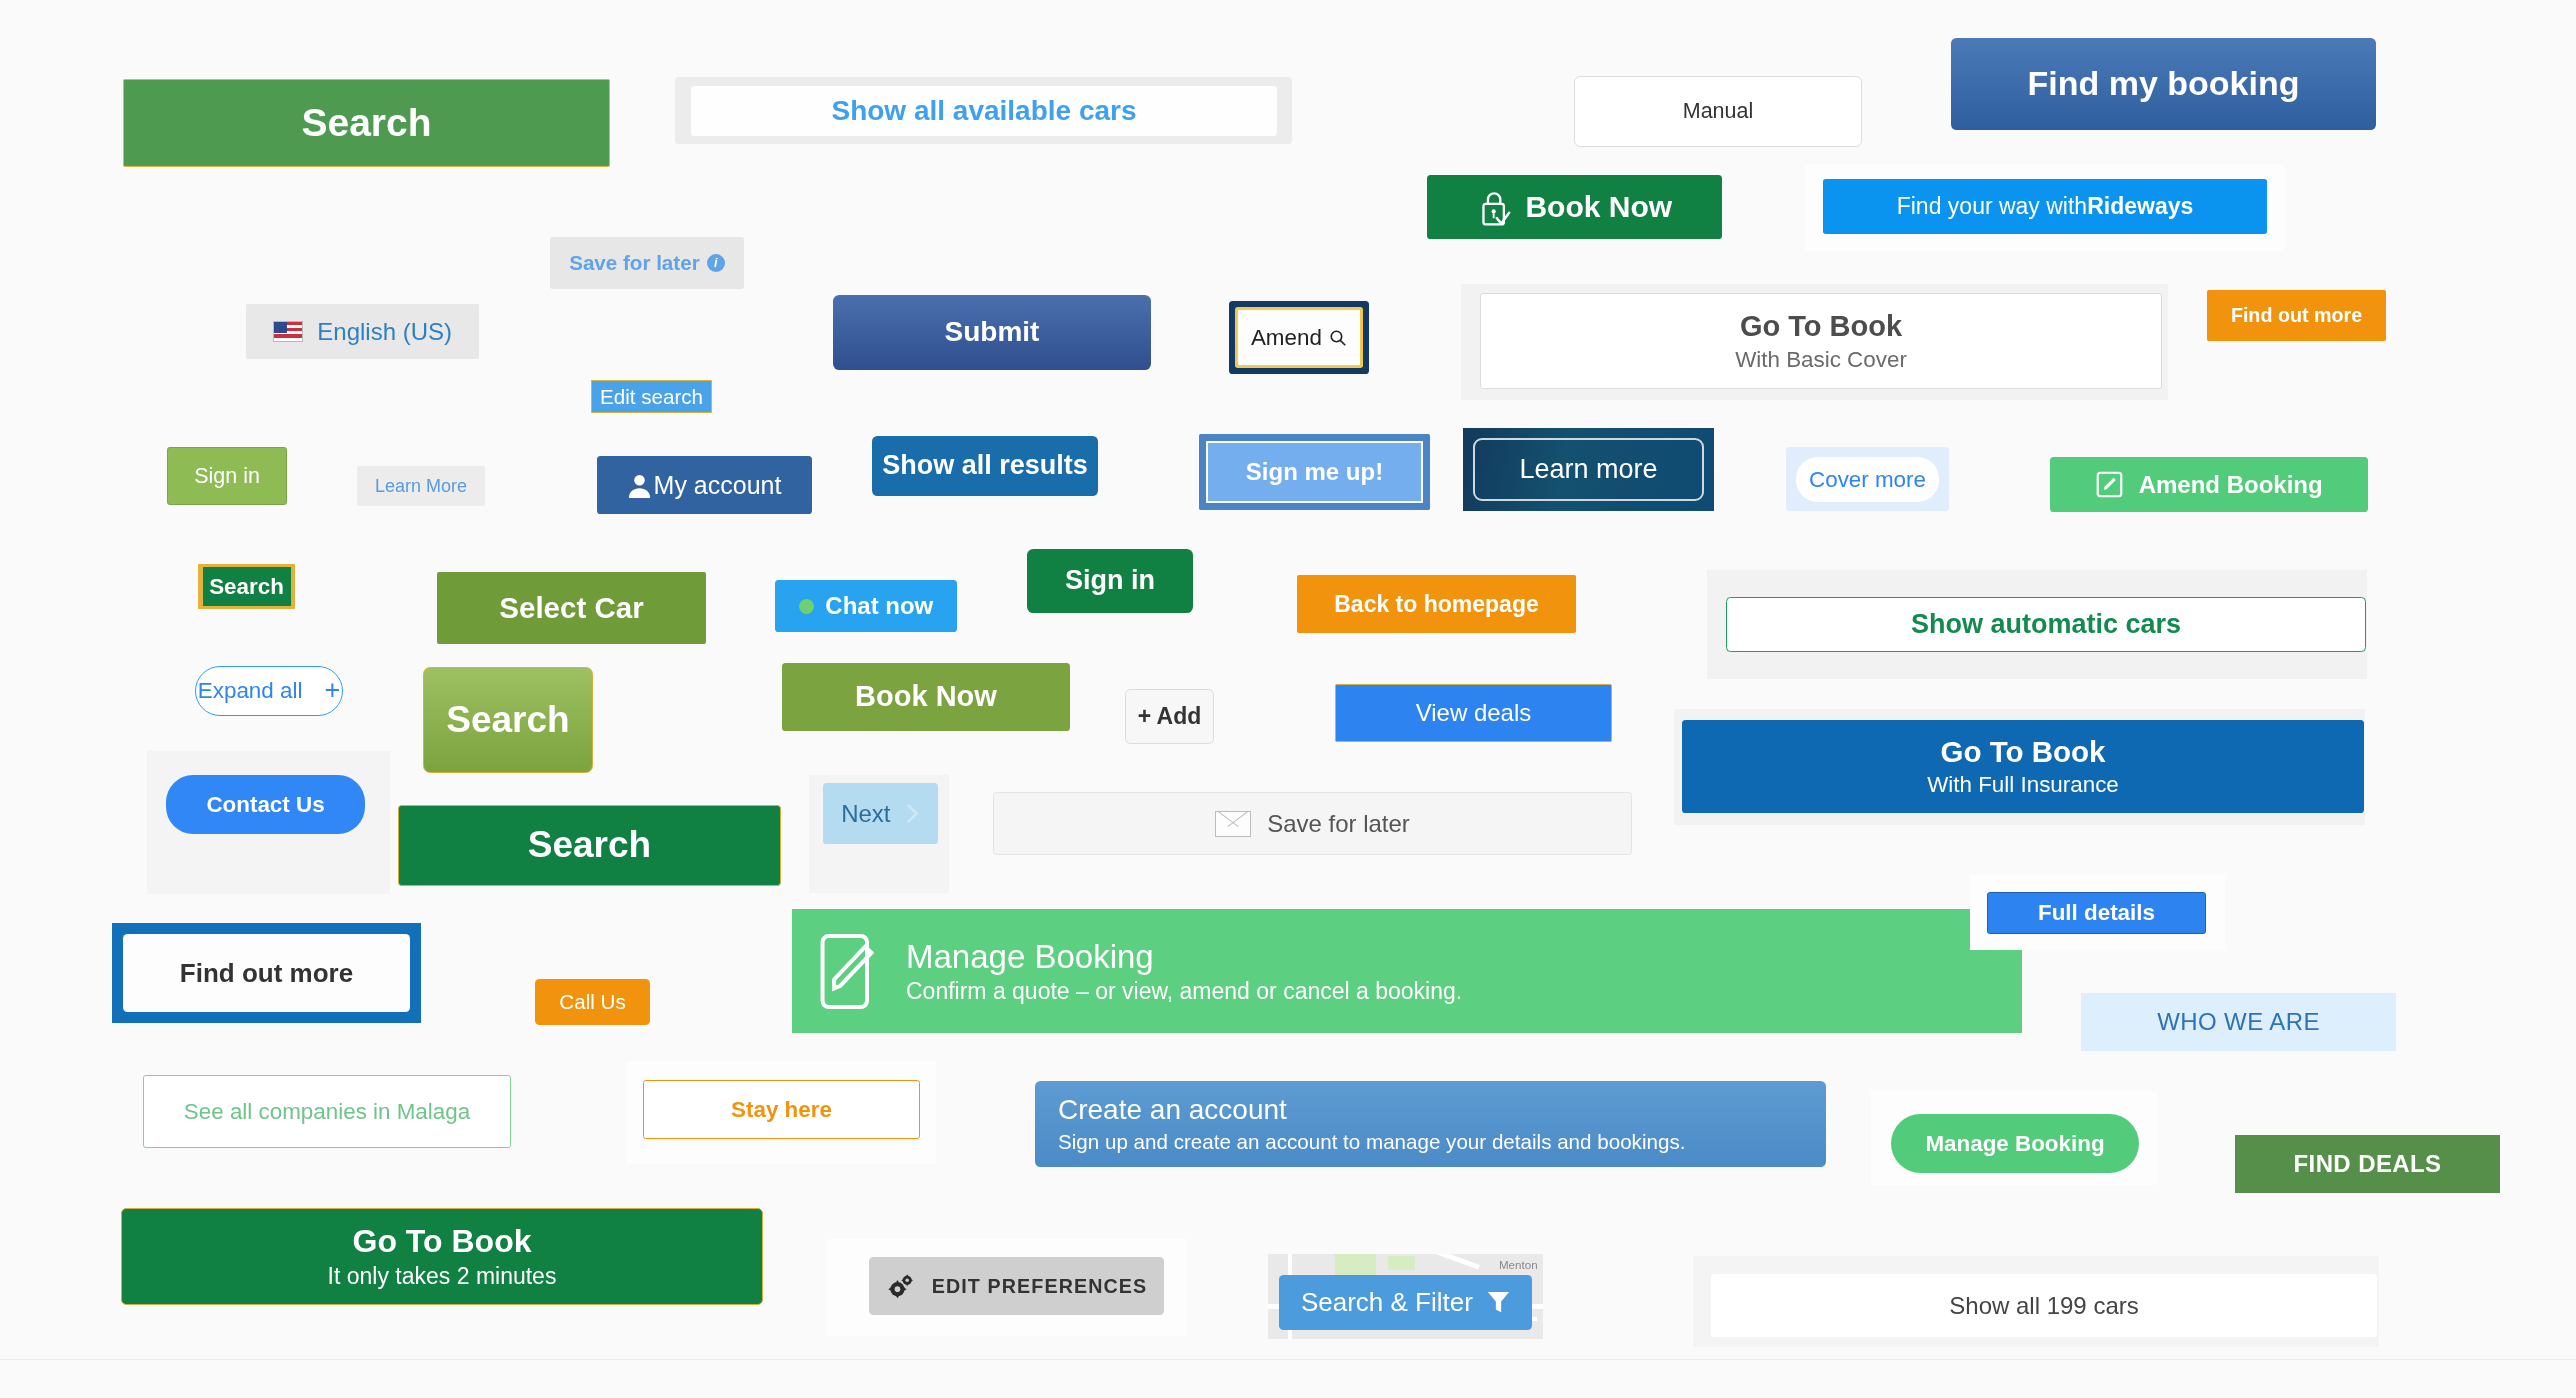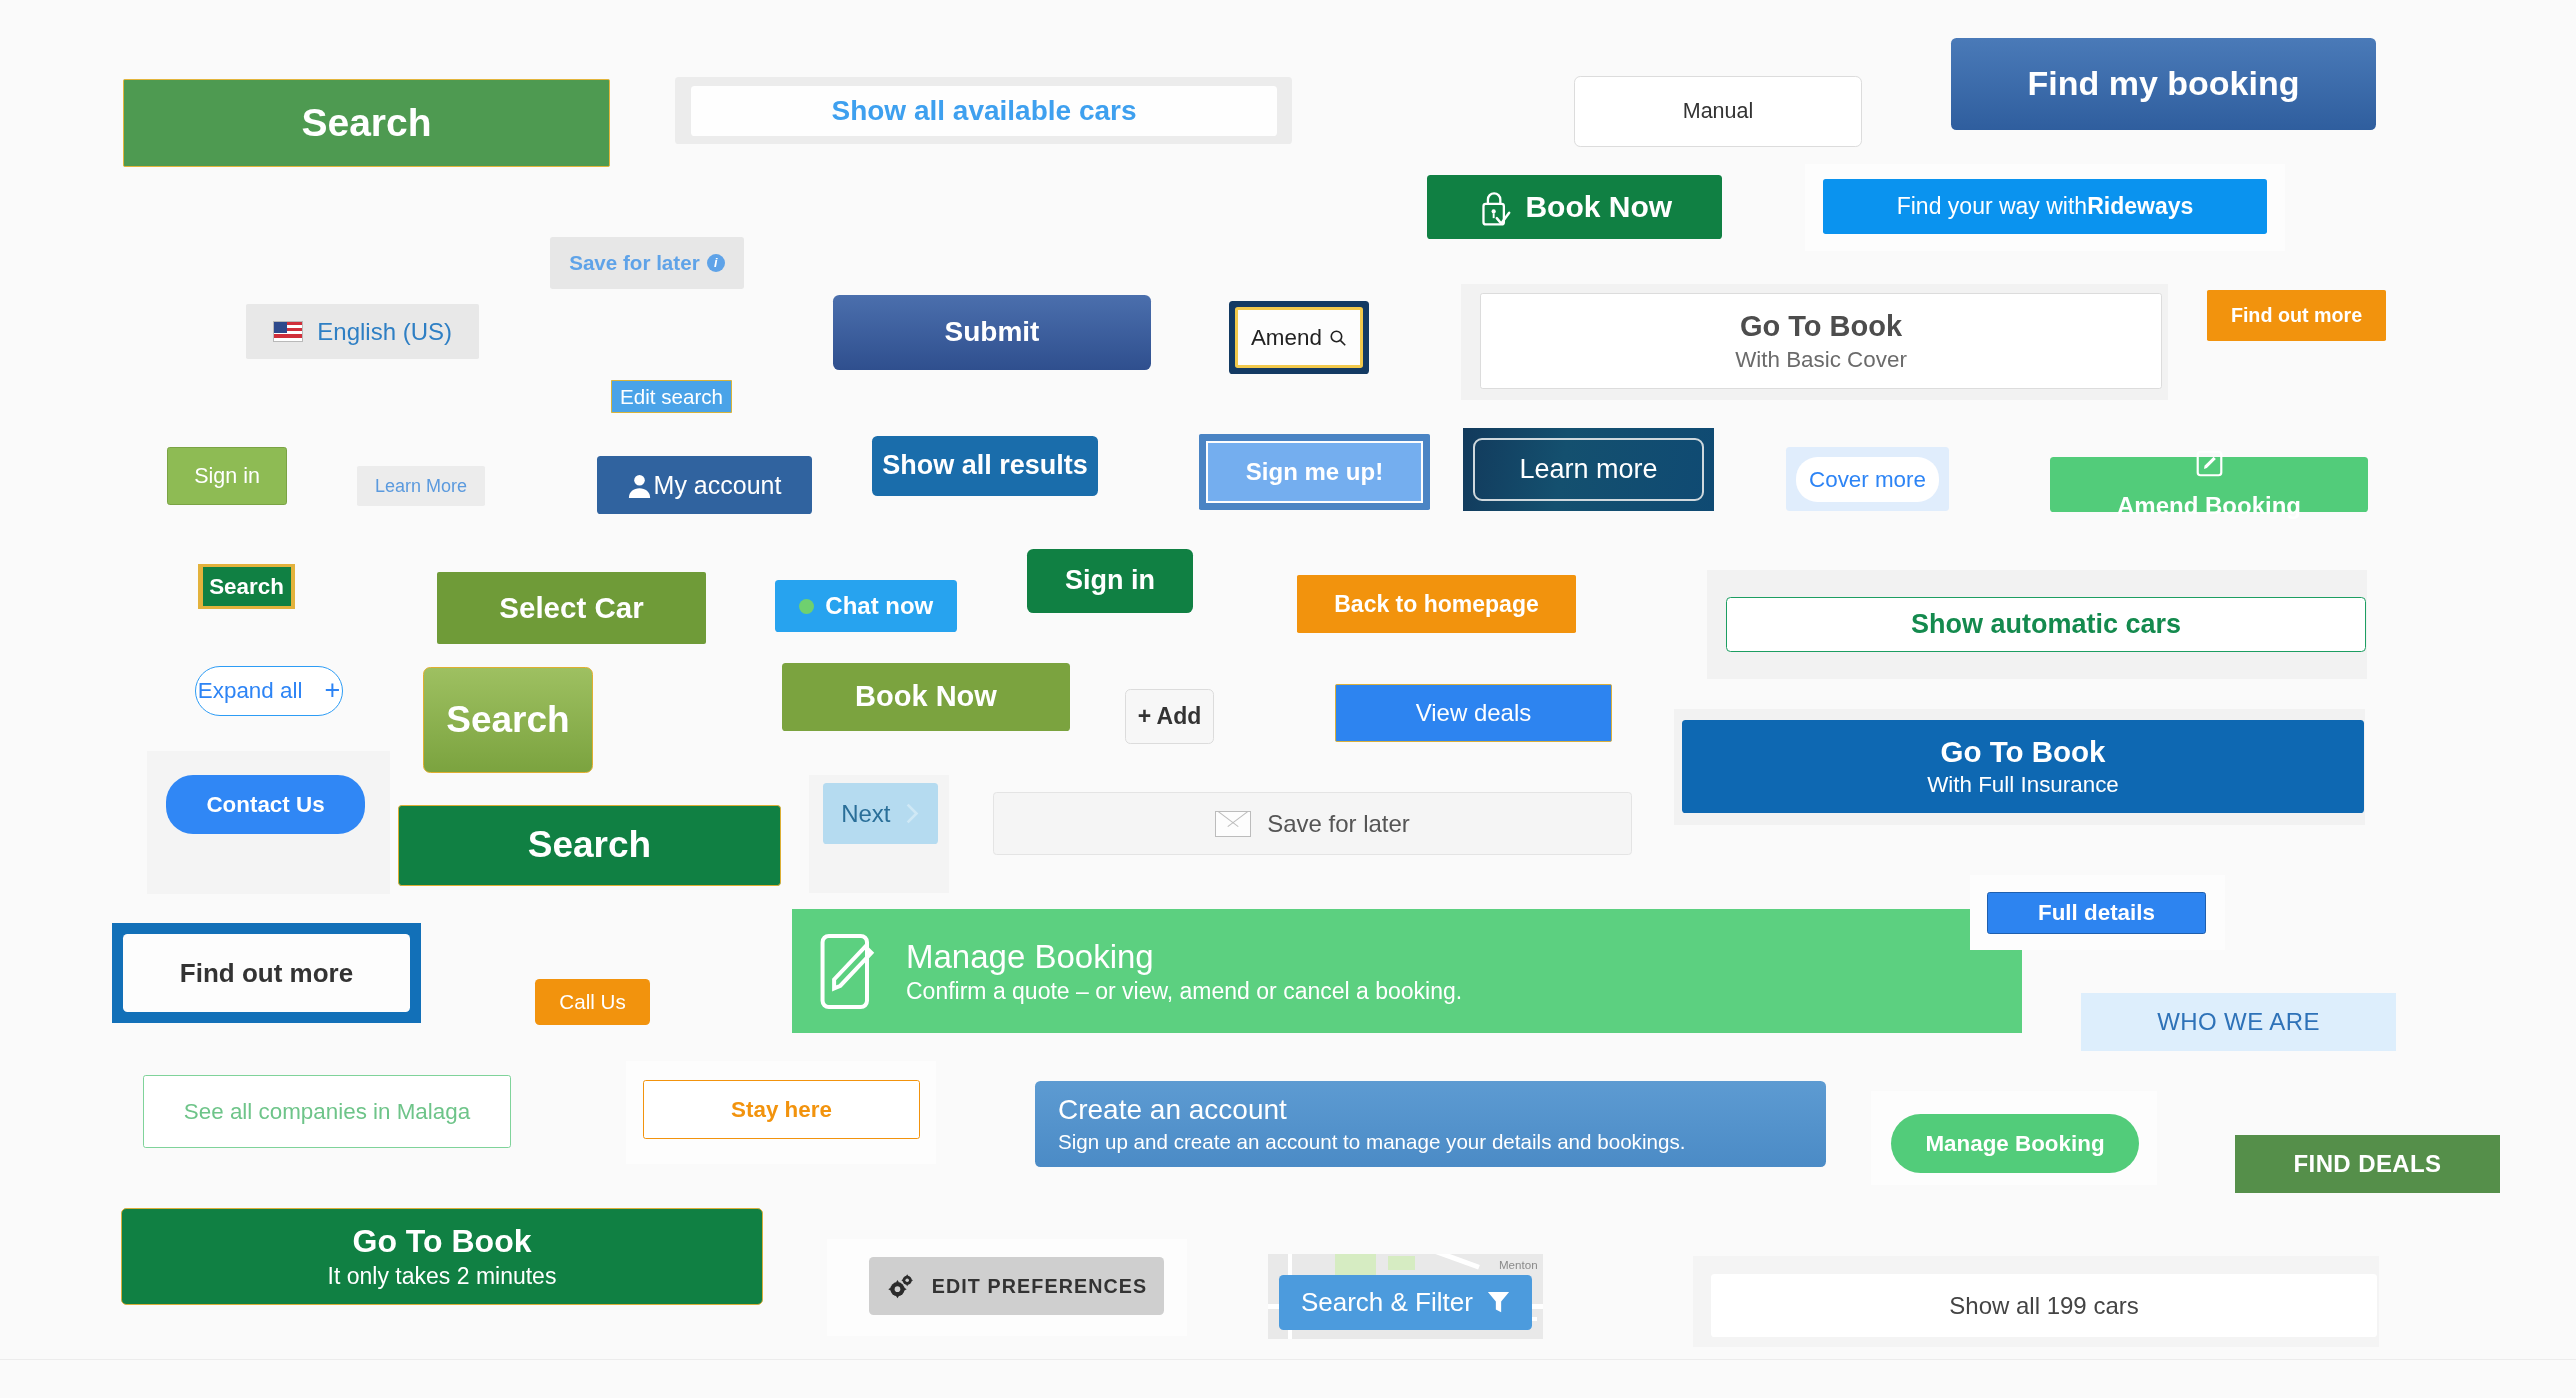--- a/index.html
+++ b/index.html
@@ -276,21 +276,21 @@
   </div>
 
   <div class="btn s-english" style="left:246px; top:304px; width:233px; height:55px;">
     <span class="flag">
       <span class="stripes"></span>
         <span class="canton"></span>
     </span>
     <span>English (US)</span>
   </div>
 
-  <div class="btn s-editsearch" style="left:591px; top:380px; width:121px; height:33px;margin-left:20px;">Edit search</div>
+  <div class="btn s-editsearch" style="left:591px; top:380px; width:121px; height:33px;">Edit search</div>
 
   <div class="btn s-submit" style="left:833px; top:295px; width:318px; height:75px;">Submit</div>
 
   <div class="s-amend-outer" style="position:absolute; left:1229px; top:301px; width:140px; height:73px;">
     <div class="s-amend-inner">
       <span>Amend</span>
       <span>
         <svg width="18" height="18" viewBox="0 0 20 20" fill="none" stroke="#222" stroke-width="1.8">
           <circle cx="8.3" cy="8.3" r="5.8"></circle>
             <path d="M12.6 12.6L18 18"></path>
@@ -327,21 +327,21 @@
     <div class="s-signmeup-inner">Sign me up!</div>
   </div>
 
   <div class="s-learnmore-dark-outer" style="position:absolute; left:1463px; top:428px; width:251px; height:83px; padding:9.8px;">
     <div class="s-learnmore-dark-inner">Learn more</div>
   </div>
 
   <div class="s-showmore-wrap" style="position:absolute; left:1786px; top:447px; width:163px; height:64px;"></div>
   <div class="btn s-showmore" style="left:1796px; top:457px; width:143px; height:45px;">Cover more</div>
 
-  <div class="btn s-amendbooking" style="left:2050px; top:457px; width:318px; height:55px;flex-direction:column;">
+  <div class="btn s-amendbooking" style="left:2050px; top:457px; width:318px; height:55px;">
     <span style="flex:none;">
       <svg width="29" height="29" viewBox="0 0 32 32" fill="none" stroke="#fff" stroke-width="2.4">
         <rect x="3" y="3" width="26" height="26" rx="3"></rect>
         <path d="M10 22l3-1 10-10-2.5-2.5-10 10z" fill="#fff" stroke="none"></path>
       </svg>
     </span>
     <span>Amend Booking</span>
   </div>
 
   <div class="s-search-badge-outer" style="position:absolute; left:198px; top:564px; width:97px; height:45px;">

